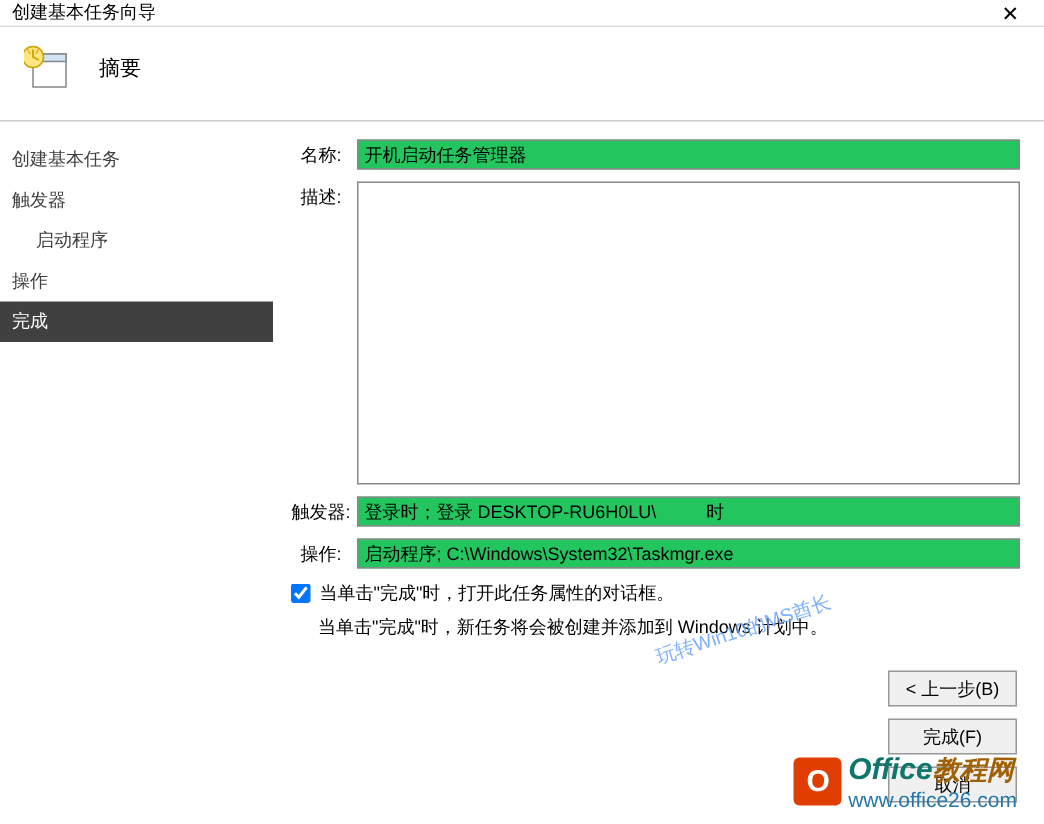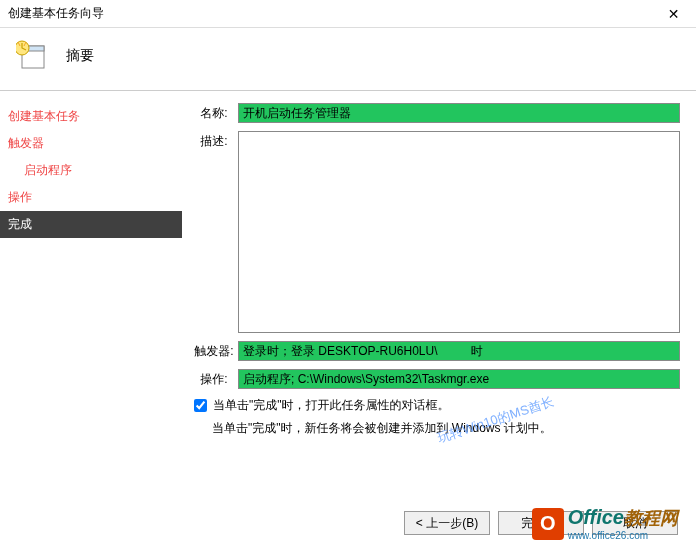--- a/index.html
+++ b/index.html
@@ -6,21 +6,21 @@
     body {
       font-family: "Microsoft YaHei", "Segoe UI", sans-serif;
       font-size: 12px;
       background: #fff;
       width: 696px;
       height: 549px;
       overflow: hidden;
       position: relative;
     }
     .titlebar {
-      height: 28px;
+      height: 18px;
       display: flex;
       justify-content: space-between;
       align-items: center;
       padding-left: 8px;
       border-bottom: 1px solid #ddd;
     }
     .titlebar .title { font-size: 12px; }
     .close-btn {
       width: 45px;
       height: 30px;
@@ -47,21 +47,21 @@
       display: flex;
       height: 430px;
       border-top: 1px solid #ccc;
     }
     .sidebar {
       width: 182px;
       padding-top: 12px;
     }
     .sidebar .step {
       padding: 5px 8px;
-      color: #ef4444;
+      color: #404040;
       cursor: pointer;
     }
     .sidebar .step.sub { padding-left: 24px; }
     .sidebar .step.active {
       background: #404040;
       color: #fff;
     }
     .main {
       flex: 1;
       padding: 12px 16px 8px 8px;
@@ -105,20 +105,21 @@
     .note {
       margin-left: 22px;
       margin-top: 6px;
     }
     .btnbar {
       position: absolute;
       right: 18px;
       bottom: 14px;
       display: flex;
       gap: 8px;
+      flex-direction: column;
     }
     .btn {
       width: 86px;
       height: 24px;
       border: 1px solid #999;
       background: #f0f0f0;
       font-family: inherit;
       font-size: 12px;
       cursor: pointer;
     }
@@ -137,21 +138,21 @@
       display: flex;
       align-items: center;
       justify-content: center;
       color: #fff;
       font-weight: bold;
       font-size: 20px;
       margin-right: 4px;
     }
     .wm-text1 { color: #0f766e; font-size: 20px; font-weight: bold; font-style: italic; }
     .wm-text2 { color: #a16207; font-size: 18px; font-weight: bold; font-style: italic; }
-    .wm-sub { color: #27a; font-size: 10px; }
+    .wm-sub { color: #27a; font-size: 14px; }
     .wm-diag {
       position: absolute;
       right: 140px;
       bottom: 120px;
       color: #6aa3ff;
       font-size: 13px;
       transform: rotate(-18deg);
       pointer-events: none;
       opacity: 0.85;
     }

